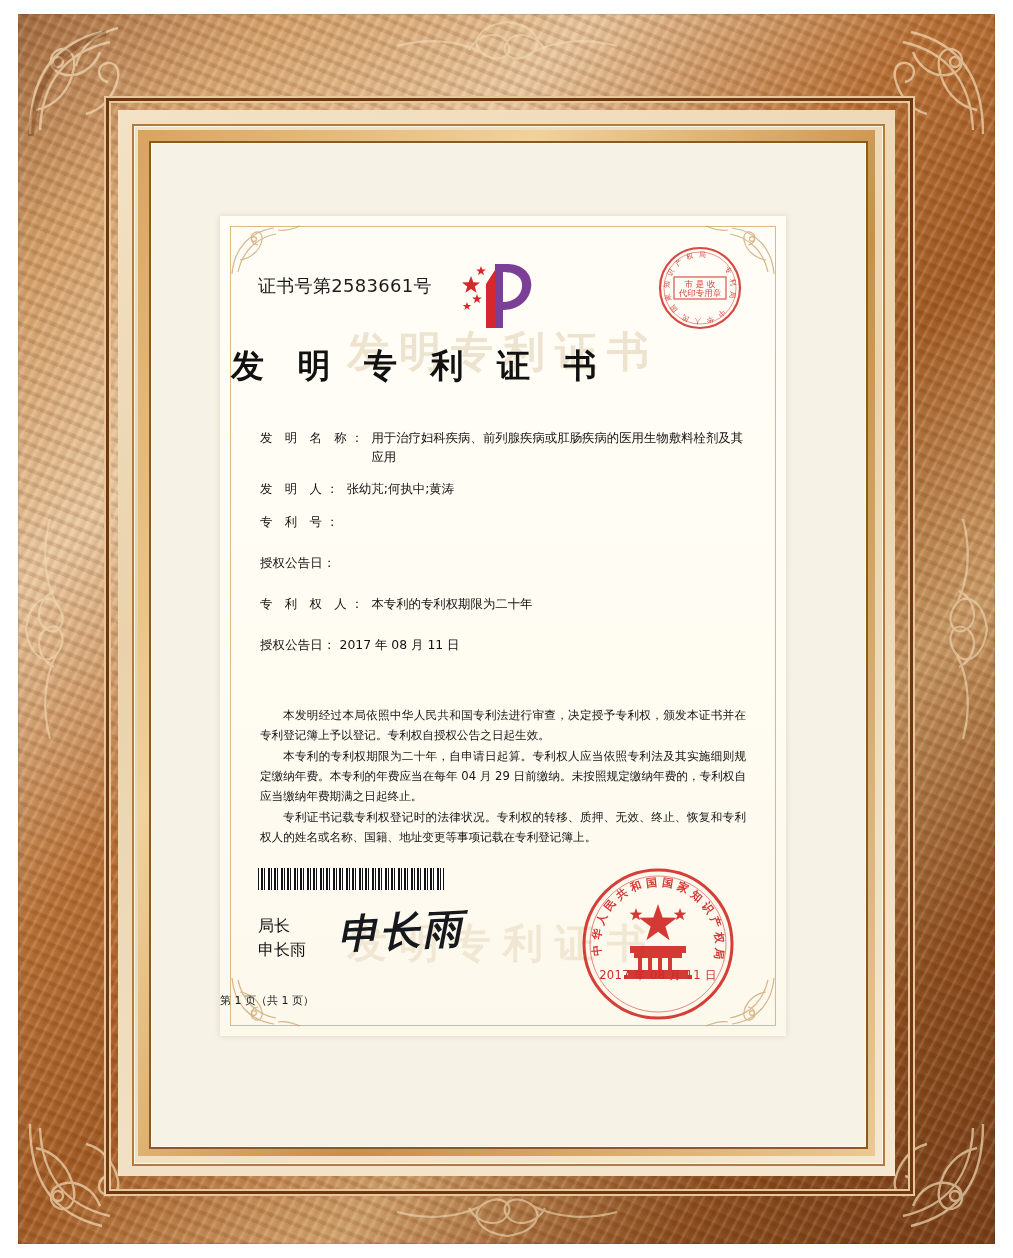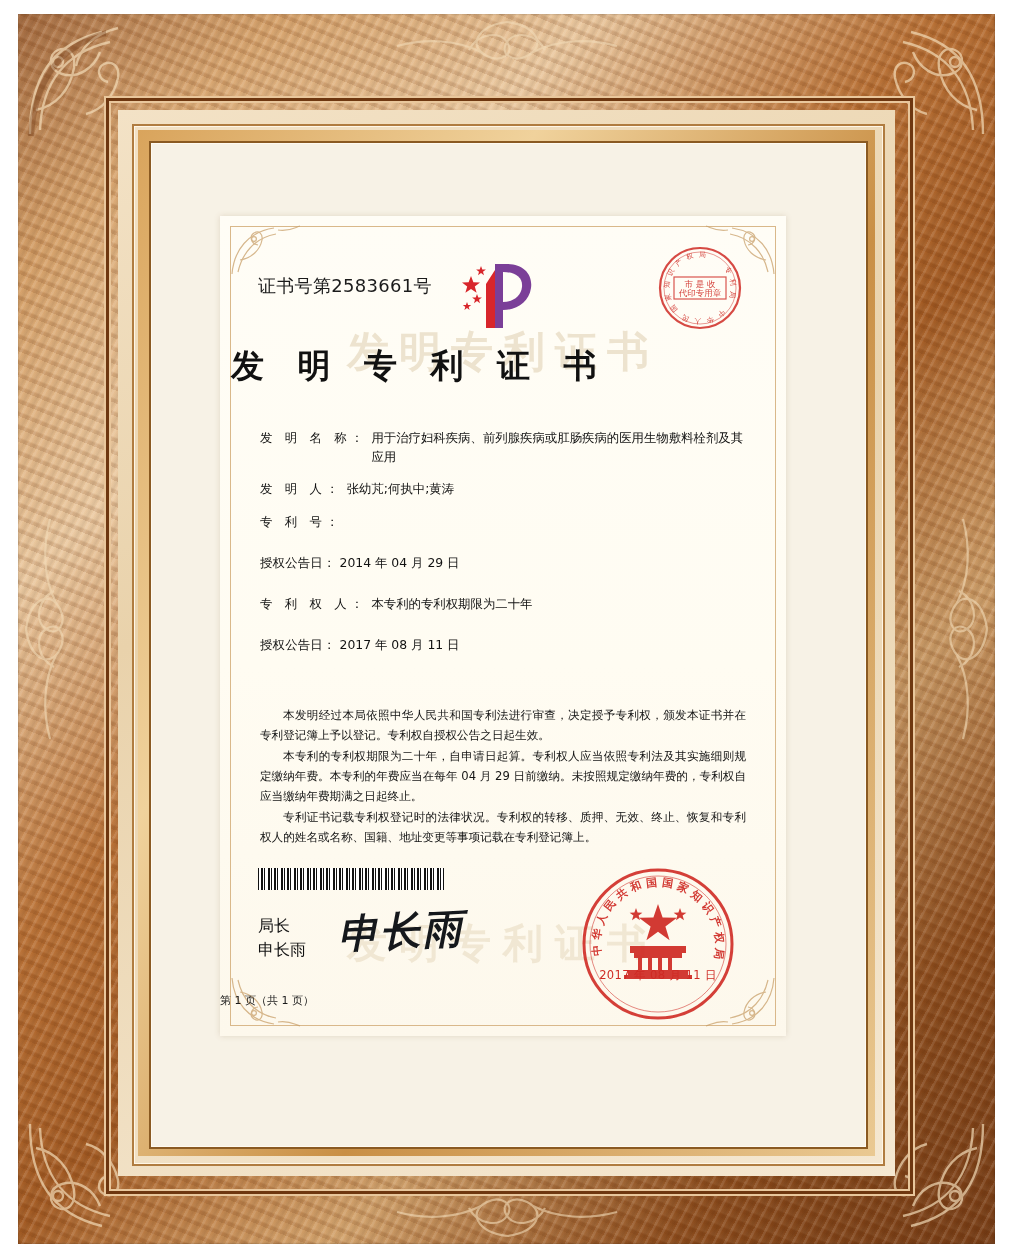--- a/index.html
+++ b/index.html
@@ -502,21 +502,20 @@
       </div>
       <div class="field-row row-tight">
         <span class="field-label spaced">发 明 人：</span>
         <span class="field-value">张幼芃;何执中;黄涛</span>
       </div>
       <div class="field-row row-gap-lg">
         <span class="field-label spaced">专 利 号：</span>
       </div>
       <div class="field-row row-gap-lg">
         <span class="field-label">授权公告日：</span>
-        <span class="field-value">2014 年 04 月 29 日</span>
       </div>
       <div class="field-row row-gap-lg">
         <span class="field-label spaced">专 利 权 人：</span>
         <span class="field-value">本专利的专利权期限为二十年</span>
       </div>
       <div class="field-row">
         <span class="field-label">授权公告日：</span>
         <span class="field-value">2017 年 08 月 11 日</span>
       </div>
     </div>

